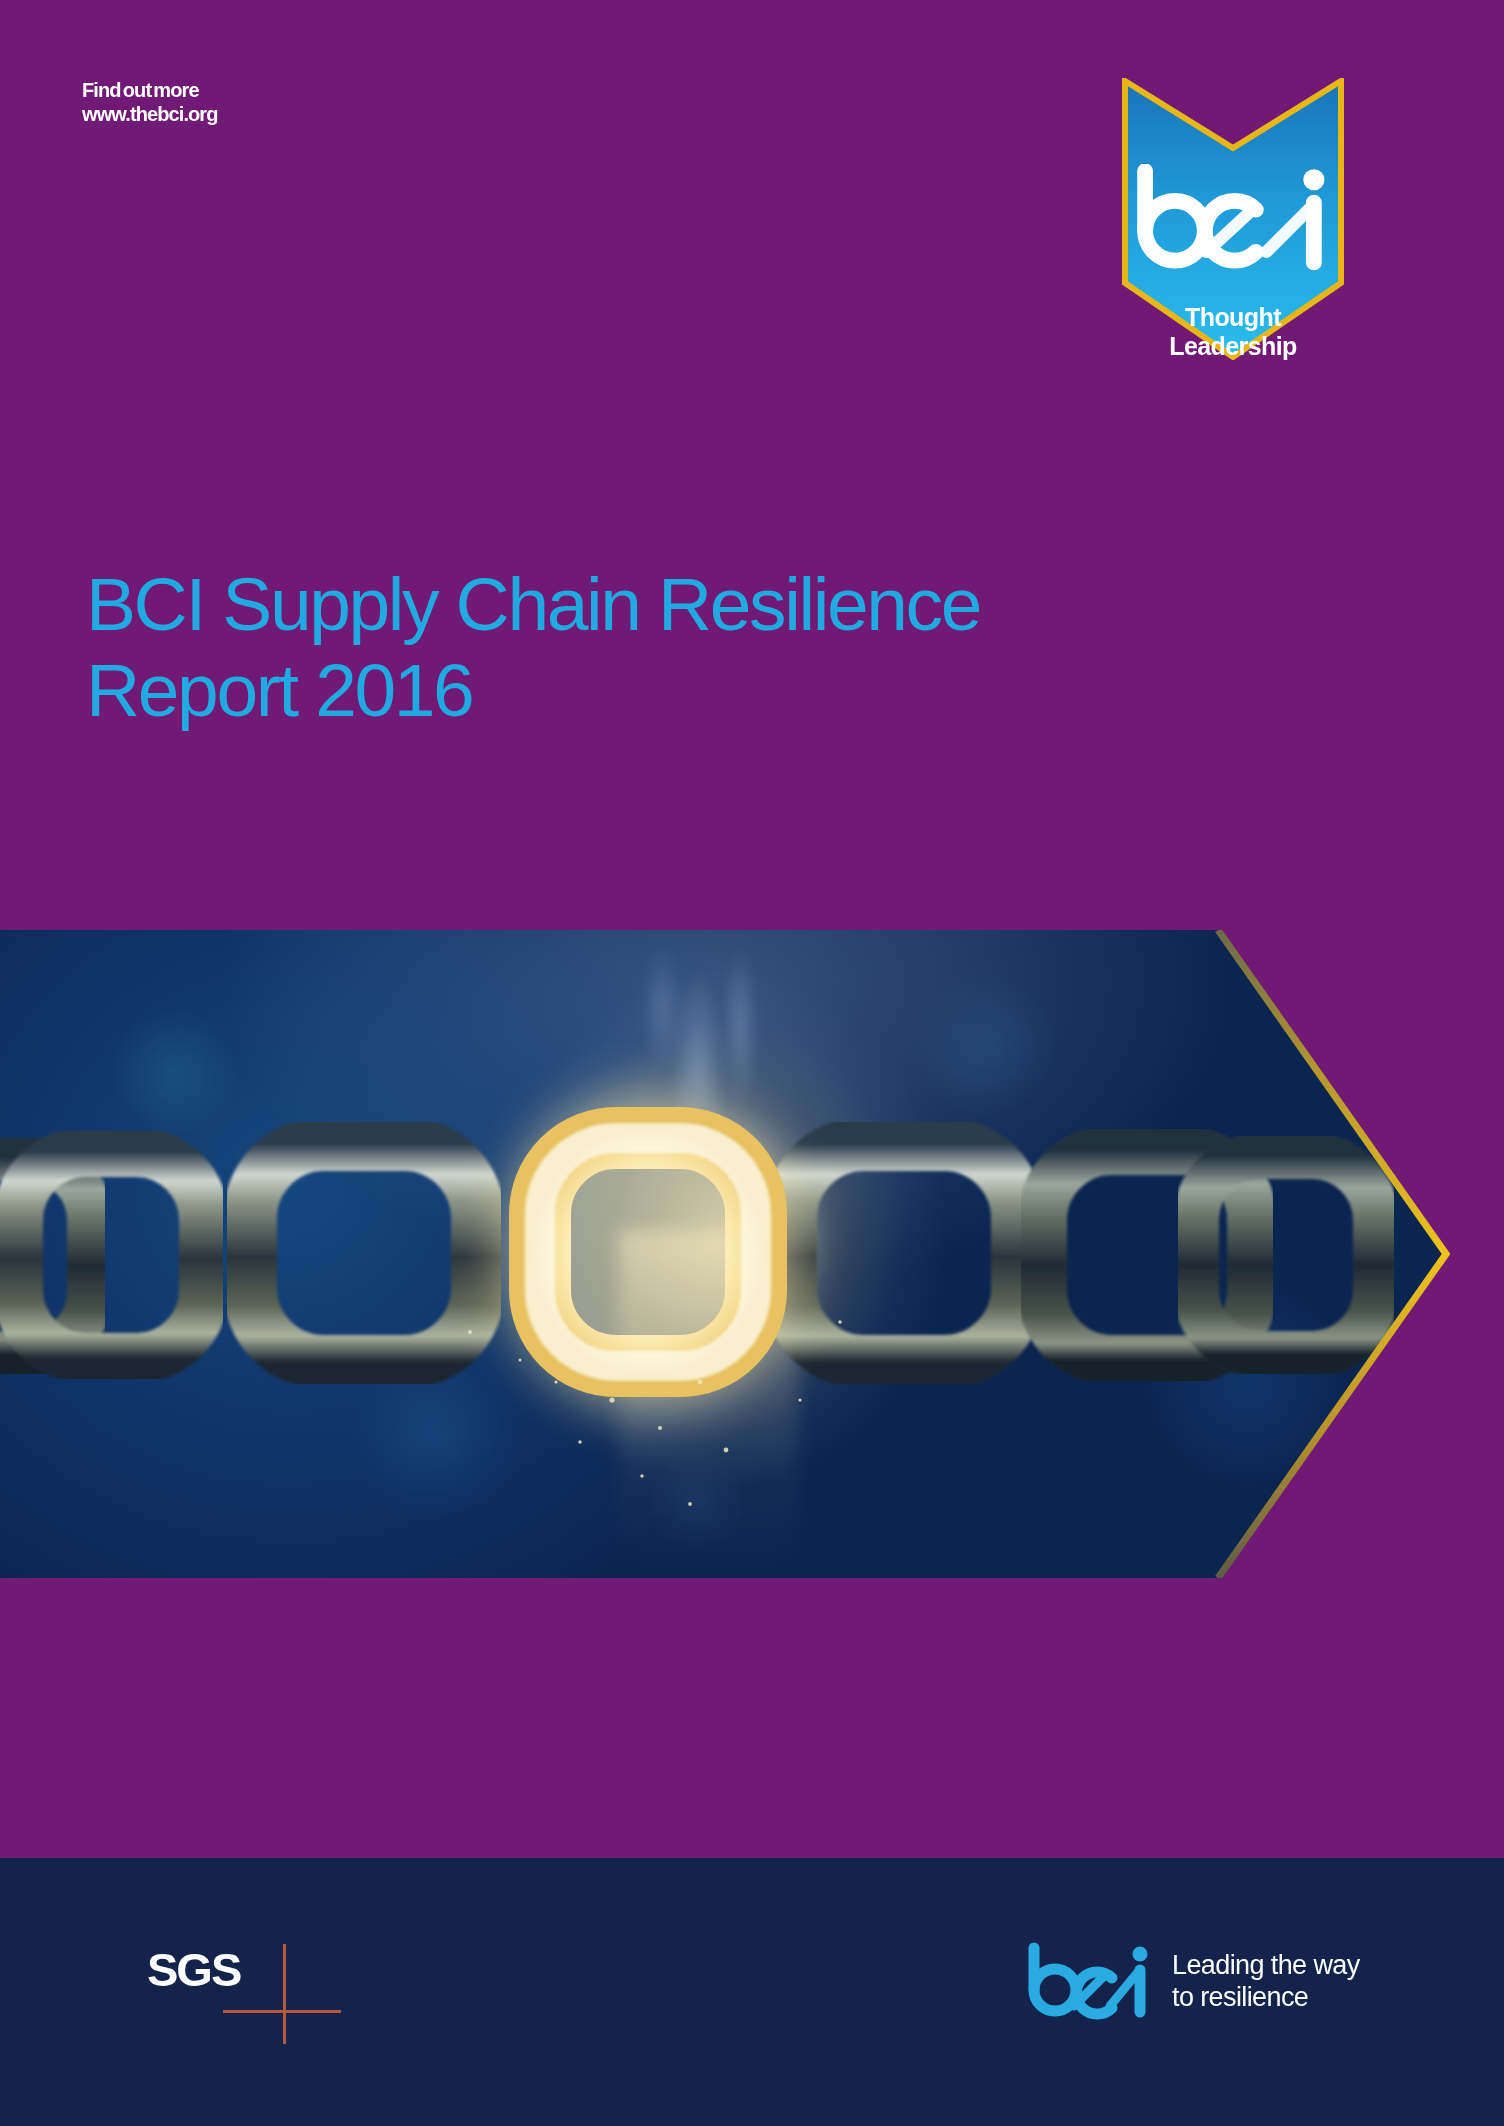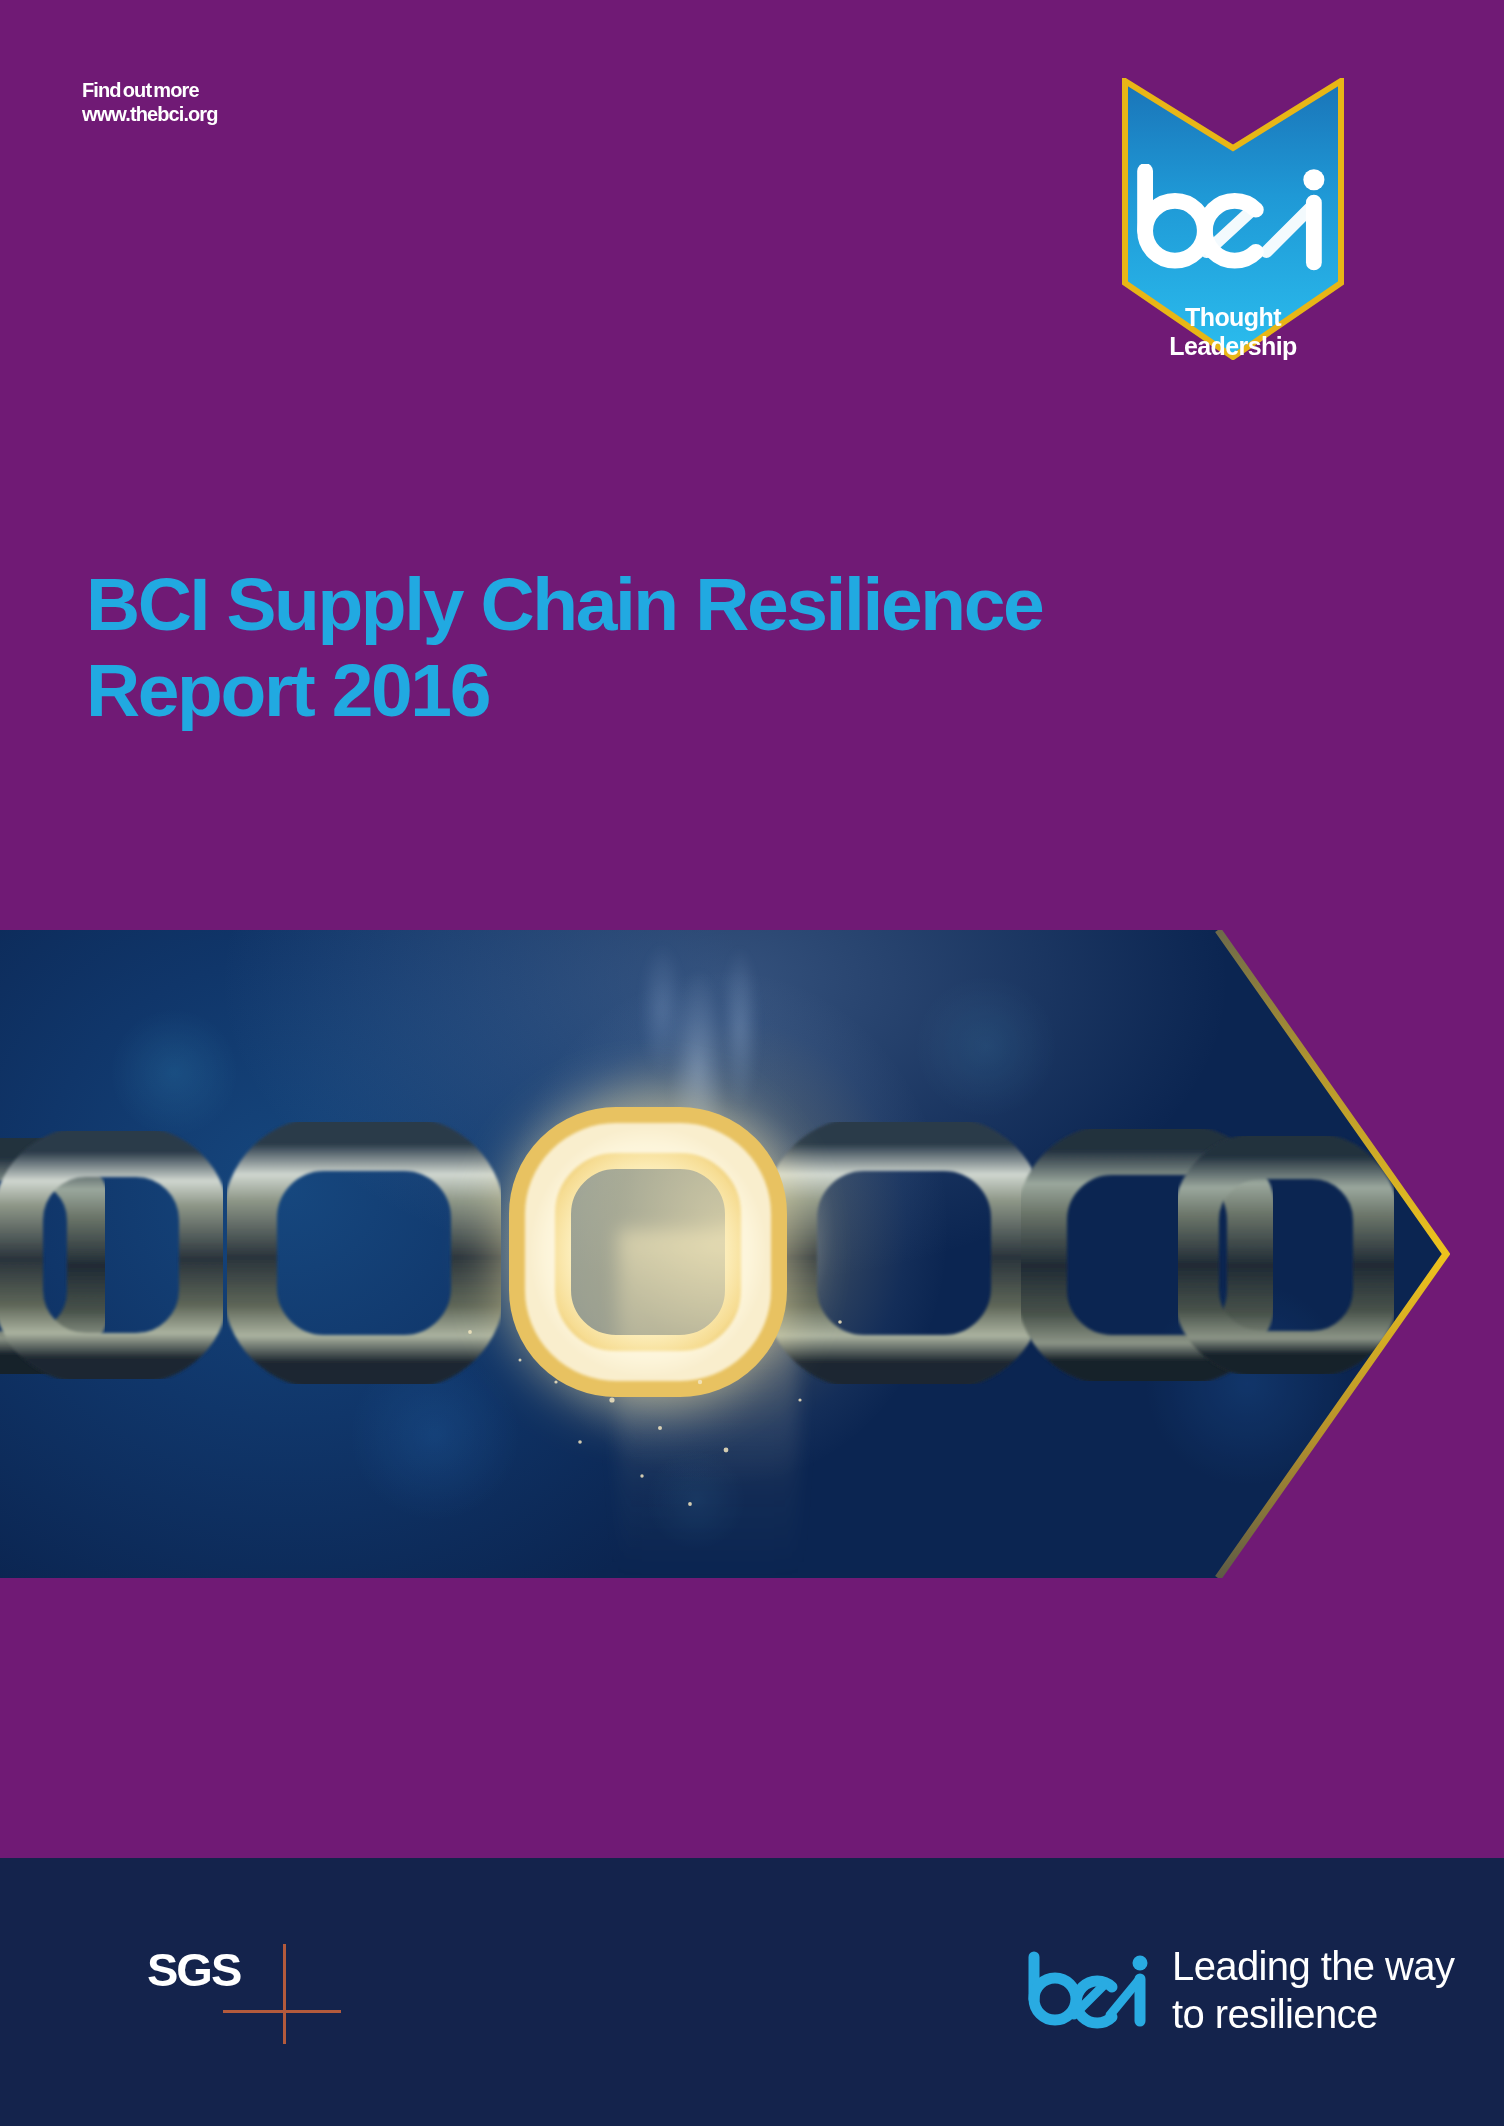--- a/index.html
+++ b/index.html
@@ -57,21 +57,21 @@
     letter-spacing:-0.6px;
   }
 
   
   .title {
     position:absolute;
     left:86px; top:562px;
     width:1180px;
     color:#21a9e1;
     font-size:75px;
-    font-weight:bold;
+    font-weight:normal;
     line-height:1.14;
     letter-spacing:-2.4px;
   }
   .title .l { display:block; white-space:nowrap; }
 
   
   .band {
     position:absolute;
     left:0; top:930px;
     width:1450px; height:648px;
@@ -160,21 +160,21 @@
   .bcifoot {
     position:absolute;
     left:1024px; top:1942px;
     display:flex;
     align-items:center;
     gap:18px;
   }
   .bcifoot-mark { width:130px; height:78px; }
   .bcifoot-tag {
     color:#ffffff;
-    font-size:40px;
+    font-size:27px;
     line-height:1.2;
     letter-spacing:-0.6px;
     white-space:nowrap;
   }
   .bcifoot-tag div { white-space:nowrap; }
 </style>
 </head>
 <body>
 
 <div class="page">

